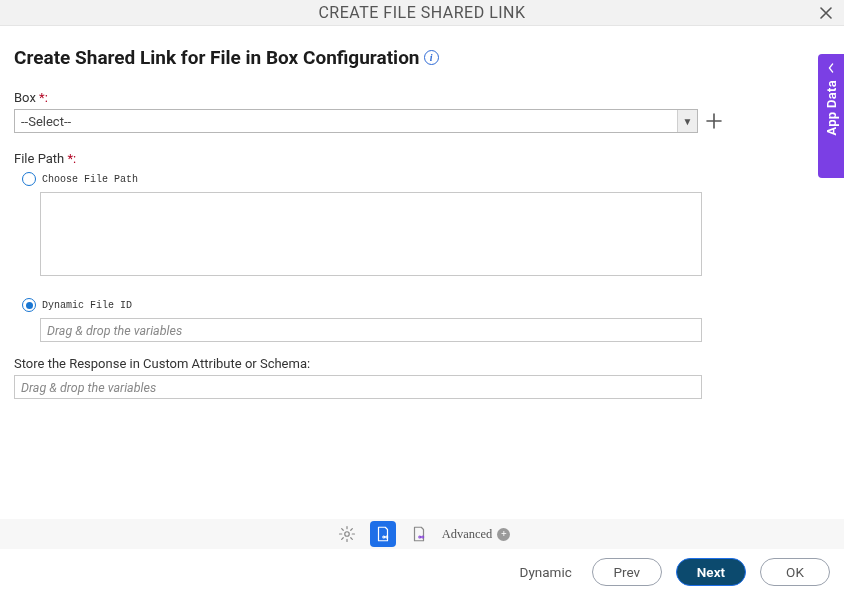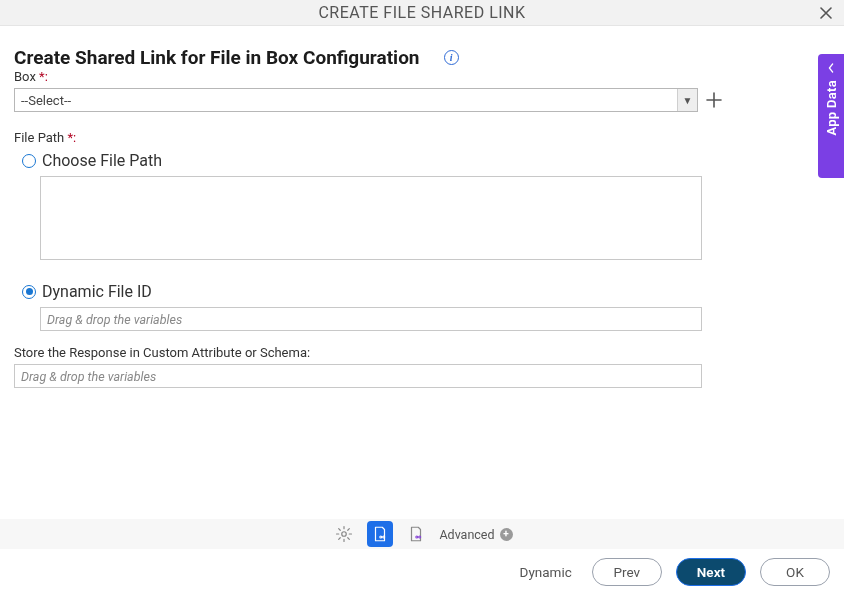--- a/index.html
+++ b/index.html
@@ -34,22 +34,22 @@
   .content {
     padding: 20px 14px 0 14px;
   }
 
   .page-title {
     font-size: 19px;
     font-weight: 700;
     color: #1c1c1c;
     display: flex;
     align-items: center;
-    gap: 24px;
-    margin-bottom: 0;
+    gap: 4px;
+    margin-bottom: 21px;
   }
   .info-icon {
     width: 15px; height: 15px;
     border: 1.5px solid #2f6bd6;
     border-radius: 50%;
     display: flex; align-items: center; justify-content: center;
     font-size: 10px; font-weight: 700;
     color: #2f6bd6;
     font-family: Georgia, serif;
     font-style: italic;
@@ -81,21 +81,21 @@
     display: flex; align-items: center; justify-content: center;
     font-size: 10px; color: #555;
   }
   .plus-btn {
     width: 16px; height: 16px;
     display: flex; align-items: center; justify-content: center;
     cursor: pointer;
   }
   .plus-btn svg { display: block; }
 
-  .radio-row { display: flex; align-items: center; gap: 6px; margin: 6px 0 6px 8px; font-size: 16px; }
+  .radio-row { display: flex; align-items: center; gap: 6px; margin: 6px 0 6px 8px; font-size: 10px; font-family: Liberation Mono, monospace; }
   .radio {
     width: 14px; height: 14px;
     border: 1.5px solid #1976d2;
     border-radius: 50%;
     display: flex; align-items: center; justify-content: center;
     cursor: pointer;
     flex-shrink: 0;
   }
   .radio.selected::after {
     content: "";
@@ -160,20 +160,21 @@
     left: 0; right: 0;
     bottom: 46px;
     height: 30px;
     background: #f7f7f7;
     display: flex;
     align-items: center;
     justify-content: center;
     gap: 10px;
     font-size: 12.5px;
     color: #555;
+    font-family: Liberation Serif, serif;
   }
   .tb-icon {
     width: 26px; height: 26px;
     display: flex; align-items: center; justify-content: center;
     border-radius: 4px;
     cursor: pointer;
   }
   .tb-icon.active { background: #1e6fe8; }
   .tb-icon.active svg path, .tb-icon.active svg circle { stroke: #fff; }
   .tb-advanced { display: flex; align-items: center; gap: 5px; cursor: pointer; }

